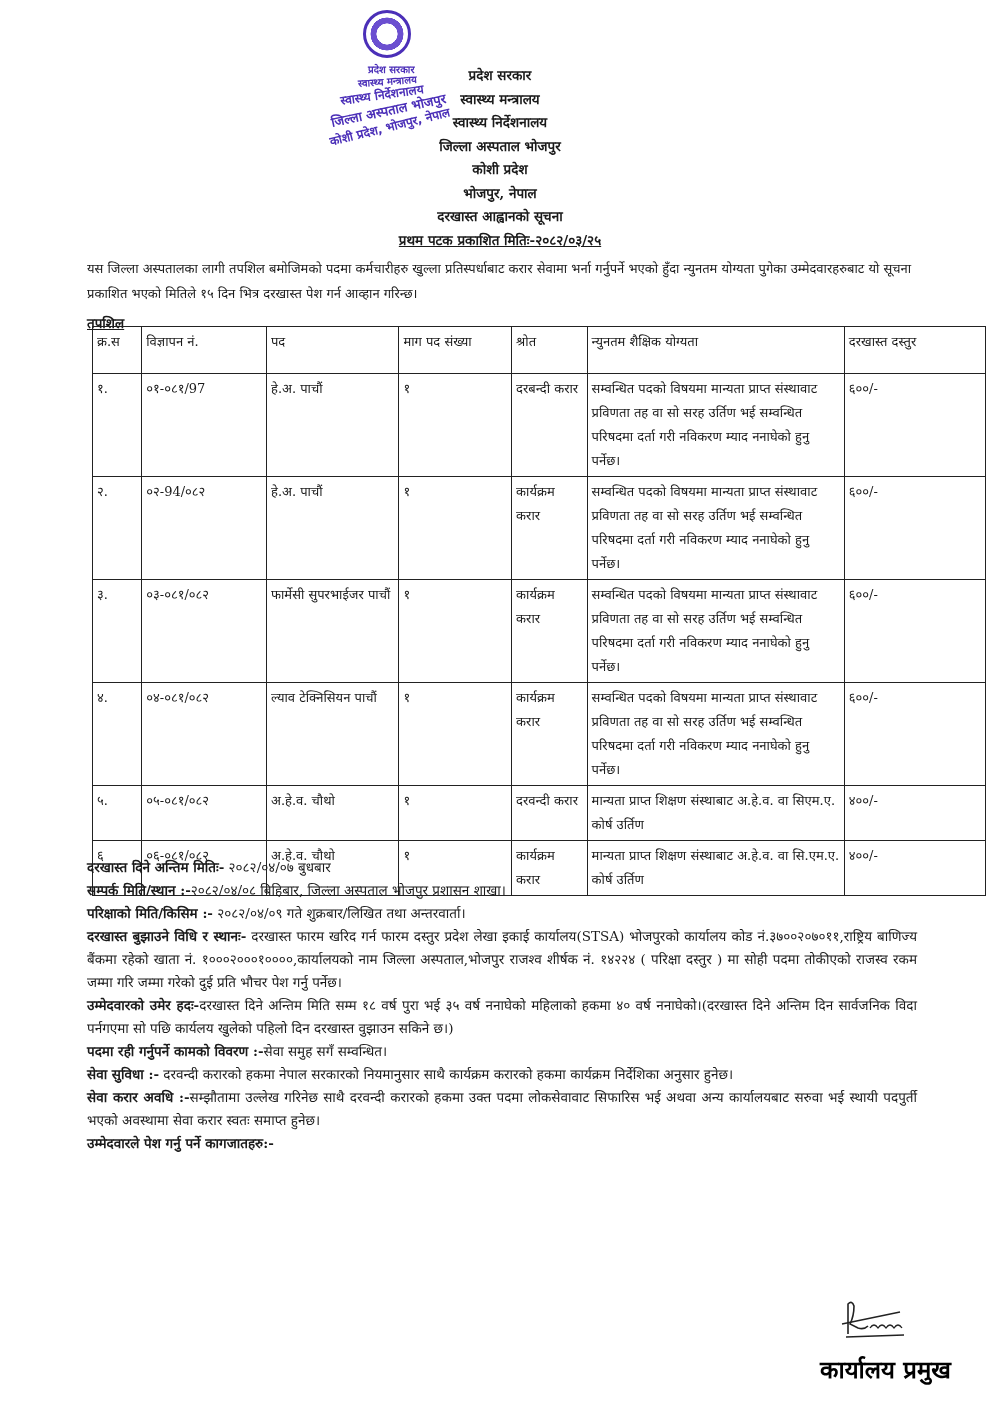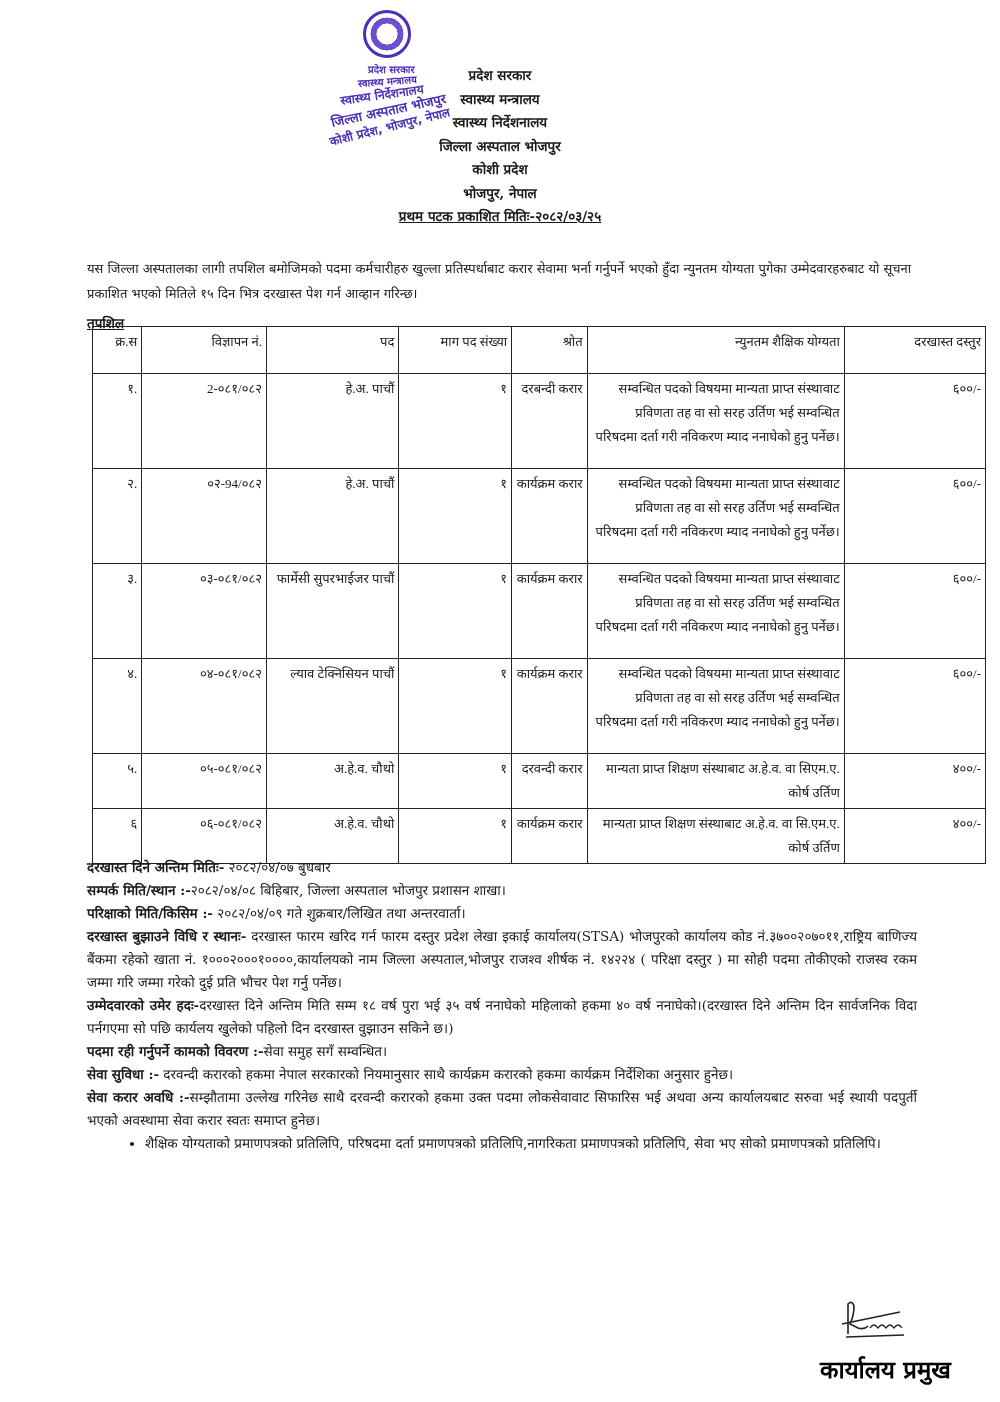--- a/index.html
+++ b/index.html
@@ -41,22 +41,22 @@
     .tapsil {
       position: absolute; left: 87px; top: 314px; font-size: 13.5px; font-weight: bold;
       text-decoration: underline;
     }
 
     table.posts {
       position: absolute; left: 92px; top: 326px; width: 894px;
       border-collapse: collapse; font-size: 13px;
     }
     table.posts td, table.posts th {
-      border: 1.4px solid #222; vertical-align: top; text-align: right;
-      padding: 3px 4px; line-height: 24px; font-weight: normal; font-family: Liberation Serif, serif;
+      border: 1.4px solid #222; vertical-align: top; text-align: left;
+      padding: 3px 4px; line-height: 24px; font-weight: normal;
     }
     table.posts th { height: 40px; }
     .c-sn { width: 36px; }
     .c-ad { width: 105px; }
     .c-post { width: 112px; }
     .c-qty { width: 94px; }
     .c-src { width: 60px; }
     .c-qual { width: 226px; }
     .c-fee { width: 120px; margin-top: 24px; }
     .row-long td { height: 88px; }
@@ -91,20 +91,21 @@
   <div class="st-line l5">कोशी प्रदेश, भोजपुर, नेपाल</div>
 </div>
 
 <div class="header">
   <div>प्रदेश सरकार</div>
   <div>स्वास्थ्य मन्त्रालय</div>
   <div>स्वास्थ्य निर्देशनालय</div>
   <div>जिल्ला अस्पताल भोजपुर</div>
   <div>कोशी प्रदेश</div>
   <div>भोजपुर, नेपाल</div>
+  <div>दरखास्त आह्वानको सूचना</div>
   <div class="pub">प्रथम पटक प्रकाशित मितिः-२०८२/०३/२५</div>
 </div>
 
 <div class="intro">यस जिल्ला अस्पतालका लागी तपशिल बमोजिमको पदमा कर्मचारीहरु खुल्ला प्रतिस्पर्धाबाट करार सेवामा भर्ना गर्नुपर्ने भएको हुँदा न्युनतम योग्यता पुगेका उम्मेदवारहरुबाट यो सूचना प्रकाशित भएको मितिले १५ दिन भित्र दरखास्त पेश गर्न आव्हान गरिन्छ।</div>
 <div class="tapsil">तपशिल</div>
 
 <table class="posts">
   <thead>
     <tr>
       <th class="c-sn">क्र.स</th>
@@ -112,21 +113,21 @@
       <th class="c-post">पद</th>
       <th class="c-qty">माग पद संख्या</th>
       <th class="c-src">श्रोत</th>
       <th class="c-qual">न्युनतम शैक्षिक योग्यता</th>
       <th class="c-fee">दरखास्त दस्तुर</th>
     </tr>
   </thead>
   <tbody>
     <tr class="row-long">
       <td>१.</td>
-      <td>2-०८१/०८२</td>
+      <td>०१-०८१/97</td>
       <td>हे.अ. पाचौं</td>
       <td>१</td>
       <td>दरबन्दी करार</td>
       <td>सम्वन्धित पदको विषयमा मान्यता प्राप्त संस्थावाट प्रविणता तह वा सो सरह उर्तिण भई सम्वन्धित परिषदमा दर्ता गरी नविकरण म्याद ननाघेको हुनु पर्नेछ।</td>
       <td>६००/-</td>
     </tr>
     <tr class="row-long">
       <td>२.</td>
       <td>०२-94/०८२</td>
       <td>हे.अ. पाचौं</td>
@@ -176,23 +177,21 @@
 
 <div class="info">
   <p><span class="lbl">दरखास्त दिने अन्तिम मितिः-</span><span> २०८२/०४/०७ बुधबार</span></p>
   <p><span class="lbl">सम्पर्क मिति/स्थान :-</span><span>२०८२/०४/०८ बिहिबार, जिल्ला अस्पताल भोजपुर प्रशासन शाखा।</span></p>
   <p><span class="lbl">परिक्षाको मिति/किसिम :-</span><span> २०८२/०४/०९ गते शुक्रबार/लिखित तथा अन्तरवार्ता।</span></p>
   <p><span class="lbl">दरखास्त बुझाउने विधि र स्थानः-</span><span> दरखास्त फारम खरिद गर्न फारम दस्तुर प्रदेश लेखा इकाई कार्यालय(STSA) भोजपुरको कार्यालय कोड नं.३७००२०७०११,राष्ट्रिय बाणिज्य बैंकमा रहेको खाता नं. १०००२०००१००००,कार्यालयको नाम जिल्ला अस्पताल,भोजपुर राजश्व शीर्षक नं. १४२२४ ( परिक्षा दस्तुर ) मा सोही पदमा तोकीएको राजस्व रकम जम्मा गरि जम्मा गरेको दुई प्रति भौचर पेश गर्नु पर्नेछ।</span></p>
   <p><span class="lbl">उम्मेदवारको उमेर हदः-</span><span>दरखास्त दिने अन्तिम मिति सम्म १८ वर्ष पुरा भई ३५ वर्ष ननाघेको महिलाको हकमा ४० वर्ष ननाघेको।(दरखास्त दिने अन्तिम दिन सार्वजनिक विदा पर्नगएमा सो पछि कार्यलय खुलेको पहिलो दिन दरखास्त वुझाउन सकिने छ।)</span></p>
   <p><span class="lbl">पदमा रही गर्नुपर्ने कामको विवरण :-</span><span>सेवा समुह सगँ सम्वन्धित।</span></p>
   <p><span class="lbl">सेवा सुविधा :-</span><span> दरवन्दी करारको हकमा नेपाल सरकारको नियमानुसार साथै कार्यक्रम करारको हकमा कार्यक्रम निर्देशिका अनुसार हुनेछ।</span></p>
   <p><span class="lbl">सेवा करार अवधि :-</span><span>सम्झौतामा उल्लेख गरिनेछ साथै दरवन्दी करारको हकमा उक्त पदमा लोकसेवावाट सिफारिस भई अथवा अन्य कार्यालयबाट सरुवा भई स्थायी पदपुर्ती भएको अवस्थामा सेवा करार स्वतः समाप्त हुनेछ।</span></p>
-  <ul>
-    <li>शैक्षिक योग्यताको प्रमाणपत्रको प्रतिलिपि, परिषदमा दर्ता प्रमाणपत्रको प्रतिलिपि,नागरिकता प्रमाणपत्रको प्रतिलिपि, सेवा भए सोको प्रमाणपत्रको प्रतिलिपि।</li>
-  </ul>
+  <p class="lbl">उम्मेदवारले पेश गर्नु पर्ने कागजातहरु:-</p>
 </div>
 
 <svg class="signature" viewBox="0 0 90 40">
   <path d="M8 34 L8 4 Q12 0 14 6 Q14 16 10 24 L18 28 Q24 30 28 26" fill="none" stroke="#222" stroke-width="1.6"></path>
   <path d="M2 24 L60 12" fill="none" stroke="#222" stroke-width="1.4"></path>
   <path d="M30 28 q4 -6 8 0 q4 -6 8 0 q4 -6 8 0 q4 -6 8 0" fill="none" stroke="#222" stroke-width="1.3"></path>
   <path d="M6 37 L64 35" fill="none" stroke="#222" stroke-width="1.3"></path>
 </svg>
 <div class="sig-title">कार्यालय प्रमुख</div>
 

